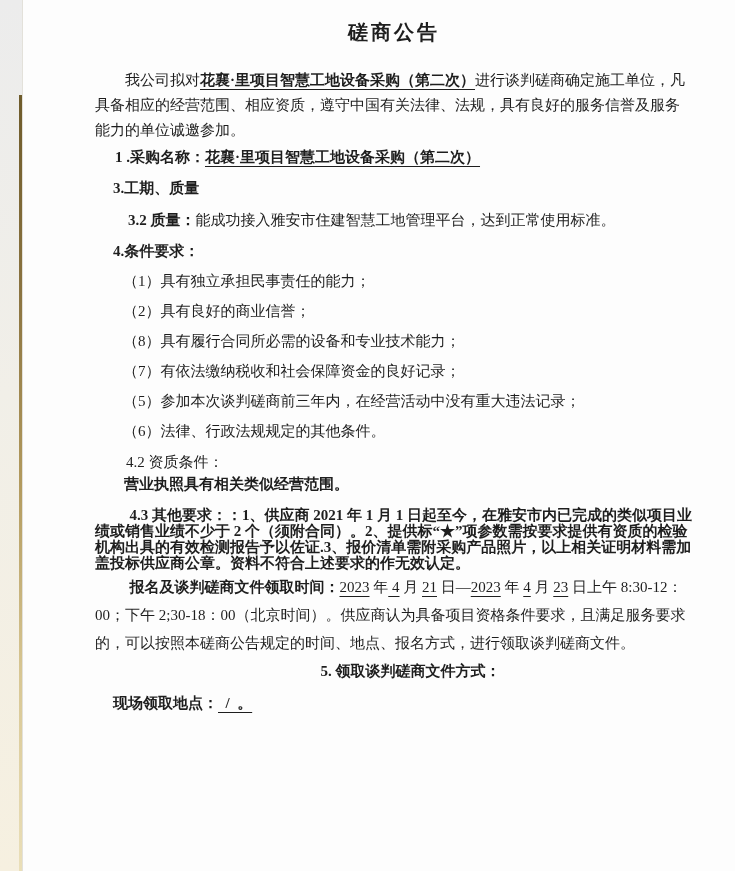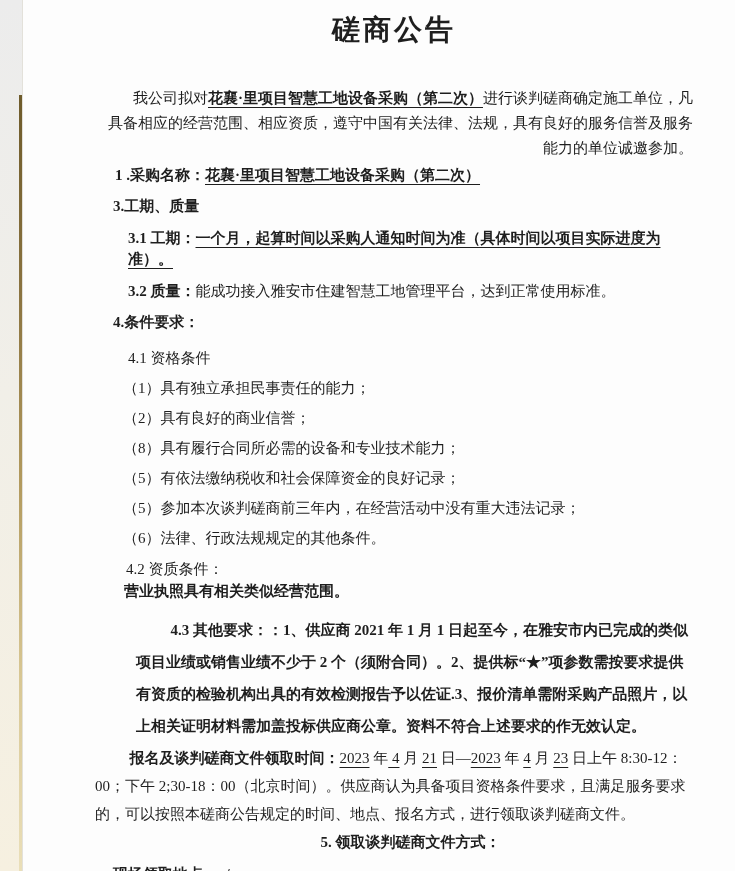--- a/index.html
+++ b/index.html
@@ -26,65 +26,62 @@
     width: 3px; height: 776px;
     background: linear-gradient(to bottom, #6e5b2b 0%, #8a7340 25%, #b29a5e 50%, #d8c794 75%, #eadfb9 100%);
   }
   .content {
     position: absolute;
     left: 95px; top: 12px;
     width: 598px;
   }
   .page-title {
     margin: 0;
-    font-size: 28px;
+    font-size: 20px;
     font-weight: bold;
     text-align: center;
     letter-spacing: 3px;
     line-height: 40px;
-    font-family: Liberation Mono, monospace;
   }
   .blk { margin: 0; font-size: 15px; line-height: 21px; }
   .b { font-weight: bold; }
   .u { text-decoration: underline; text-underline-offset: 4px; text-decoration-thickness: 1.4px; }
 
-  .p-intro   { margin-top: 34px; line-height: 25px; text-indent: 2em; text-align: right; }
+  .p-intro   { margin-top: 16px; line-height: 25px; text-indent: 2em; }
   .item      { margin-top: 2px;  margin-left: 20px; }
   .item-first{ margin-top: 4px;  margin-left: 20px; }
   .h-num     { margin-top: 10px; margin-left: 18px; font-weight: bold; }
   .sub       { margin-top: 11px; margin-left: 33px; }
   .sub41     { margin-top: 15px; margin-left: 33px; }
   .q         { margin-top: 9px;  margin-left: 28px; }
   .s42       { margin-top: 10px; margin-left: 31px; }
   .s42v      { margin-top: 1px;  margin-left: 29px; font-weight: bold; }
-  .p-43      { margin-top: 12px; line-height: 32px; text-indent: 2.3em; font-weight: bold; margin-left: 41px; }
+  .p-43      { margin-top: 12px; line-height: 16px; text-indent: 2.3em; font-weight: bold; }
   .p-bm      { margin-top: 2px;  line-height: 28px; text-indent: 2.3em; }
   .h5        { margin-top: 4px;  margin-left: 33px; font-weight: bold; text-align: center; }
   .loc       { margin-top: 11px; margin-left: 18px; font-weight: bold; }
 </style>
 </head>
 <body>
 
 <div class="page">
   <div class="edge-shade"></div>
   <div class="edge-line"></div>
   <div class="content">
     <h1 class="page-title">磋商公告</h1>
     <div>
         <p class="blk p-intro"><span>我公司拟对</span><span class="b u">花襄·里项目智慧工地设备采购（第二次）</span><span>进行谈判磋商确定施工单位，凡具备相应的经营范围、相应资质，遵守中国有关法律、法规，具有良好的服务信誉及服务能力的单位诚邀参加。</span></p>
         <p class="blk item-first"><span class="b">1 .采购名称：</span><span class="b u">花襄·里项目智慧工地设备采购（第二次）</span></p>
         <p class="blk h-num"><span>3.工期、质量</span></p>
-        <p class="blk sub"><span class="b">3.1 工期：</span><span class="b u">一个月，起算时间以采购人通知时间为准（具体时间以项目实际进度为准）。</span></p>
         <p class="blk sub"><span class="b">3.2 质量：</span><span>能成功接入雅安市住建智慧工地管理平台，达到正常使用标准。</span></p>
         <p class="blk h-num"><span>4.条件要求：</span></p>
-        <p class="blk sub41"><span>4.1 资格条件</span></p>
         <p class="blk q"><span>（1）具有独立承担民事责任的能力；</span></p>
         <p class="blk q"><span>（2）具有良好的商业信誉；</span></p>
         <p class="blk q"><span>（8）具有履行合同所必需的设备和专业技术能力；</span></p>
-        <p class="blk q"><span>（5）有依法缴纳税收和社会保障资金的良好记录；</span></p>
+        <p class="blk q"><span>（7）有依法缴纳税收和社会保障资金的良好记录；</span></p>
         <p class="blk q"><span>（5）参加本次谈判磋商前三年内，在经营活动中没有重大违法记录；</span></p>
         <p class="blk q"><span>（6）法律、行政法规规定的其他条件。</span></p>
         <p class="blk s42"><span>4.2 资质条件：</span></p>
         <p class="blk s42v"><span>营业执照具有相关类似经营范围。</span></p>
         <p class="blk p-43"><span>4.3 其他要求：：1、供应商 2021 年 1 月 1 日起至今，在雅安市内已完成的类似项目业绩或销售业绩不少于 2 个（须附合同）。2、提供标“★”项参数需按要求提供有资质的检验机构出具的有效检测报告予以佐证.3、报价清单需附采购产品照片，以上相关证明材料需加盖投标供应商公章。资料不符合上述要求的作无效认定。</span></p>
         <p class="blk p-bm"><span class="b">报名及谈判磋商文件领取时间：</span><span class="u">2023</span><span> 年</span><span class="u">&nbsp;4</span><span> 月 </span><span class="u">21</span><span> 日—</span><span class="u">2023</span><span> 年 </span><span class="u">4</span><span> 月 </span><span class="u">23</span><span> 日上午 8:30-12：00；下午 2;30-18：00（北京时间）。供应商认为具备项目资格条件要求，且满足服务要求的，可以按照本磋商公告规定的时间、地点、报名方式，进行领取谈判磋商文件。</span></p>
         <p class="blk h5"><span>5.  领取谈判磋商文件方式：</span></p>
         <p class="blk loc"><span class="b">现场领取地点：</span><span class="b u">&nbsp;&nbsp;/&nbsp;&nbsp;。</span></p>
       </div>
   </div>

